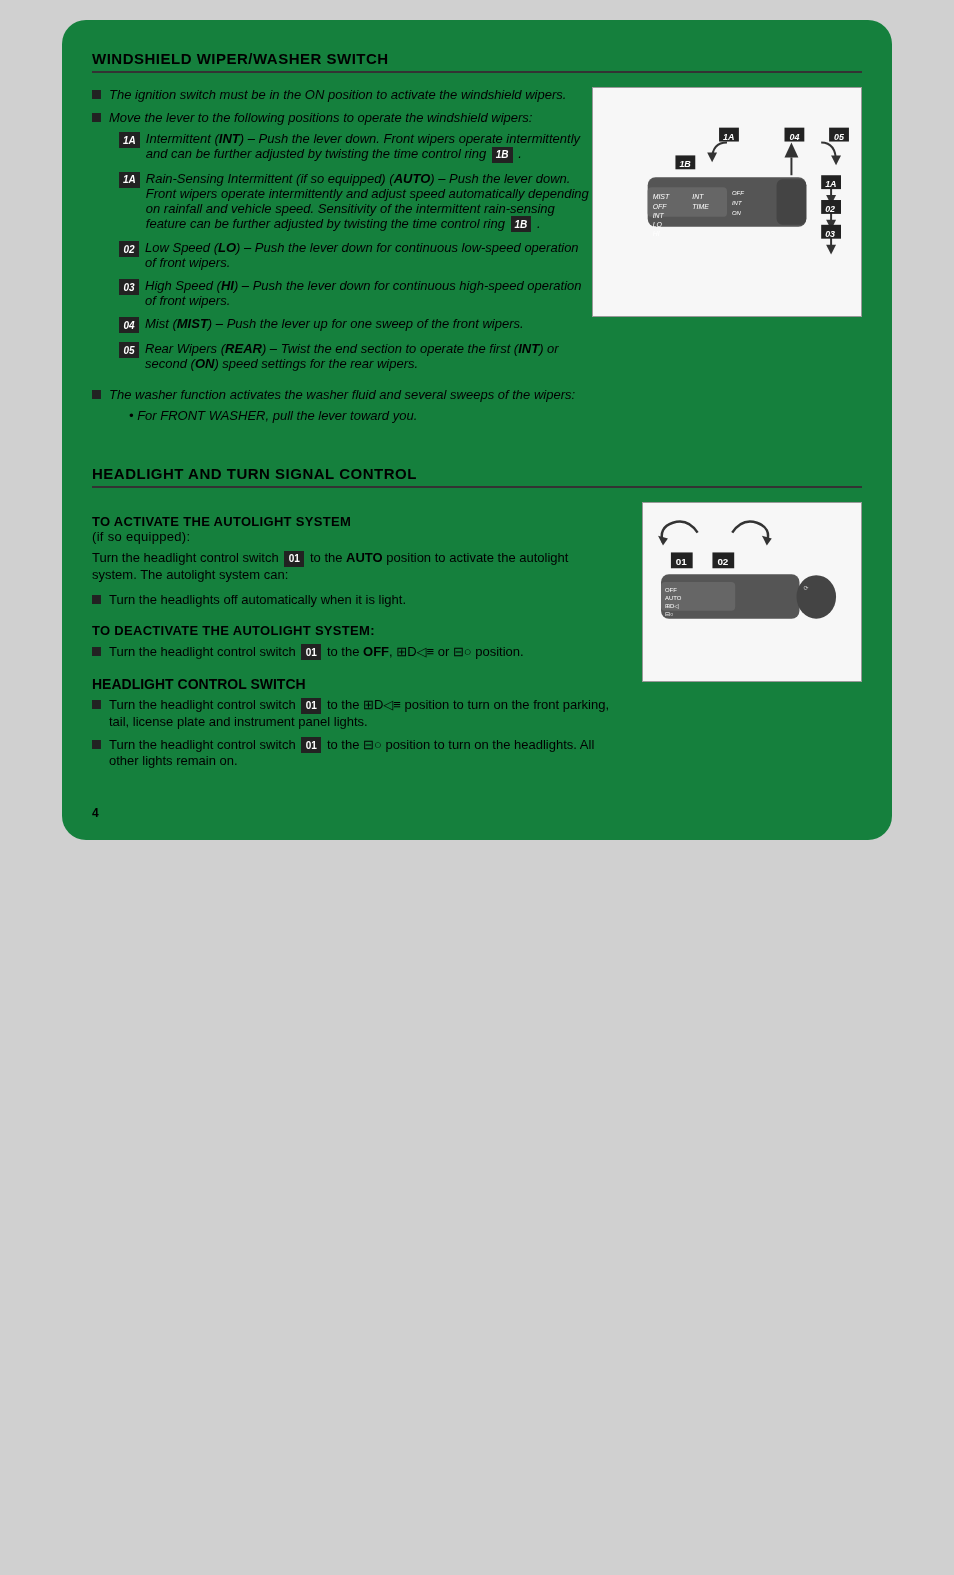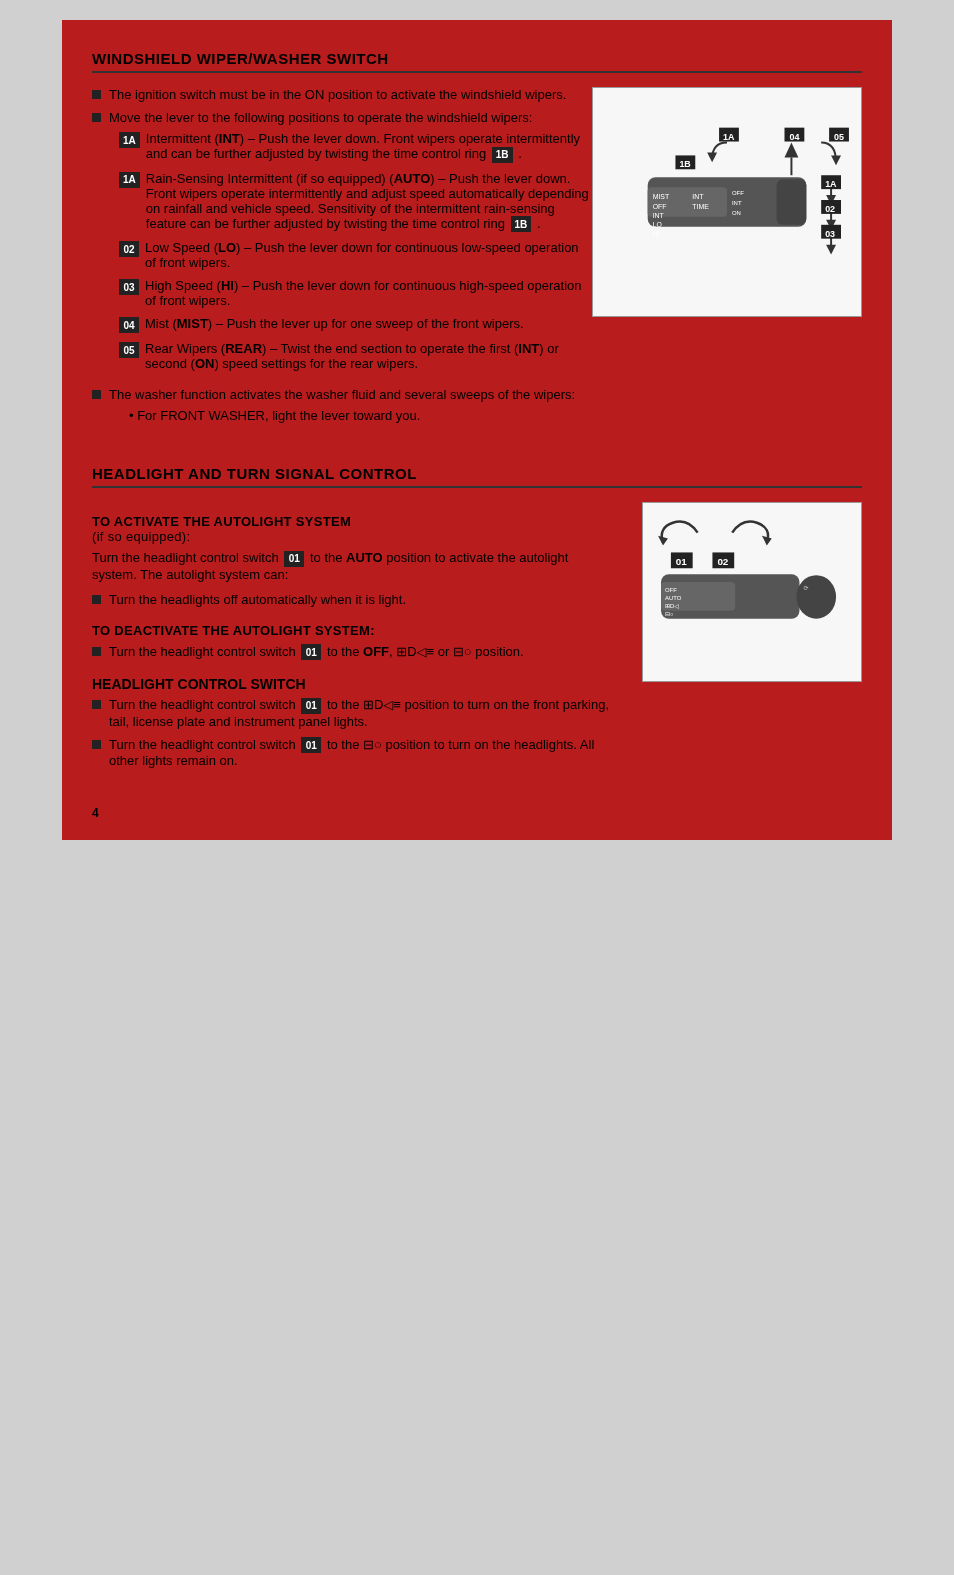--- a/index.html
+++ b/index.html
@@ -6,37 +6,39 @@
     body {
       font-family: Arial, sans-serif;
       font-size: 13px;
       background: #d0d0d0;
       display: flex;
       justify-content: center;
       padding: 20px;
     }
     .page {
       width: 830px;
-      background: #b91c1c;
+      background: #15803d;
       padding: 30px 30px 20px 30px;
+      border-radius: 24px;
     }
     .section {
       margin-bottom: 30px;
     }
     .section-title {
       font-size: 15px;
       font-weight: bold;
       border-bottom: 2px solid #333;
       padding-bottom: 4px;
       margin-bottom: 14px;
       letter-spacing: 0.5px;
     }
     .section-content {
       display: flex;
       gap: 0;
+      font-style: italic;
     }
     .section-text {
       flex: 1;
     }
     .section-image {
       width: 270px;
       flex-shrink: 0;
     }
     .bullet-list {
       list-style: none;
@@ -181,21 +183,21 @@
                   <span>Rear Wipers (<b>REAR</b>) – Twist the end section to operate the first (<b>INT</b>) or second (<b>ON</b>) speed settings for the rear wipers.</span>
                 </li>
               </ul>
             </div>
           </li>
           <li>
             <span class="bullet-square"></span>
             <div>
               <span>The washer function activates the washer fluid and several sweeps of the wipers:</span>
               <ul class="dot-list">
-                <li>For FRONT WASHER, light the lever toward you.</li>
+                <li>For FRONT WASHER, pull the lever toward you.</li>
               </ul>
             </div>
           </li>
         </ul>
       </div>
 
       <div class="section-image">
         <svg width="270" height="230" viewBox="0 0 270 230" style="border:1px solid #999;background:#f7f7f7;">
 
           <rect x="55" y="90" width="160" height="50" rx="8" fill="#555"></rect>

